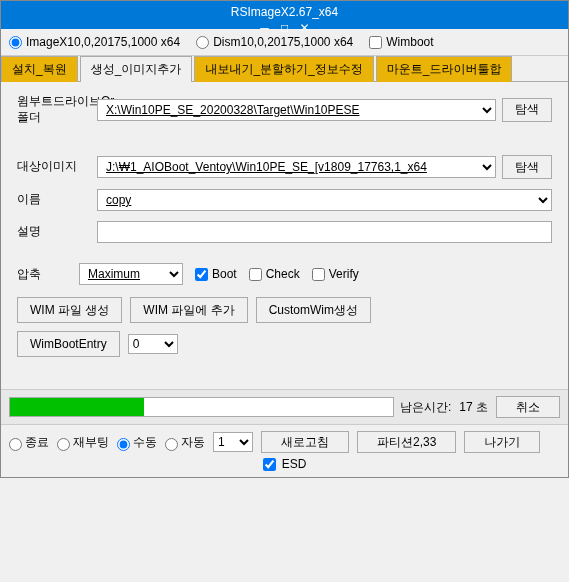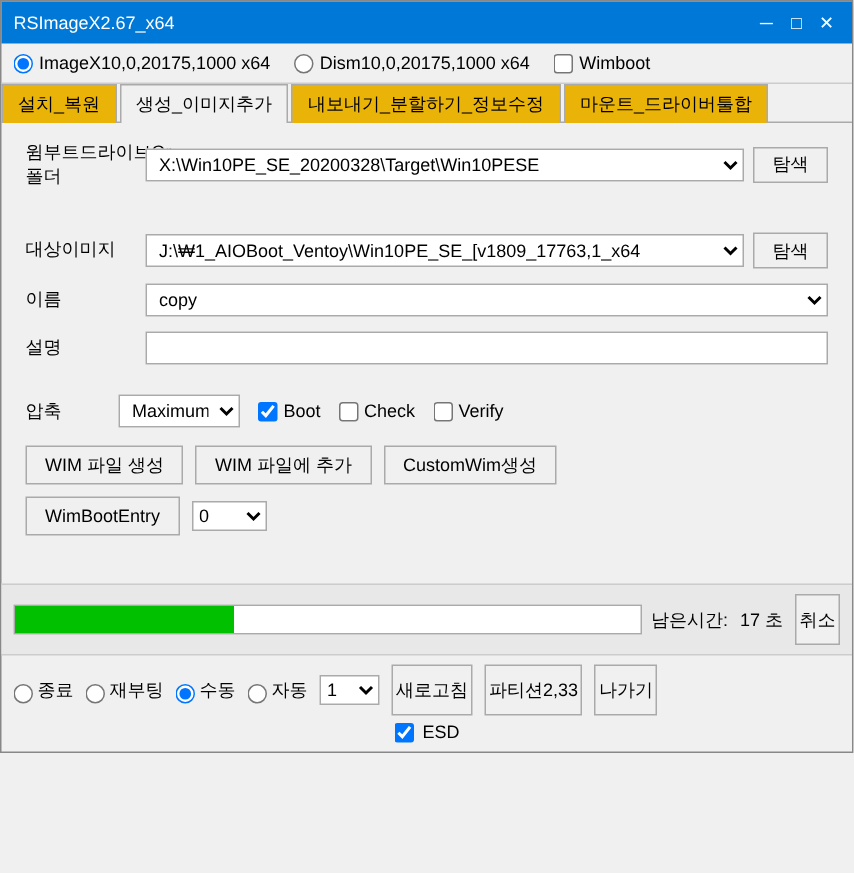--- a/index.html
+++ b/index.html
@@ -18,20 +18,21 @@
       box-shadow: 2px 2px 6px rgba(0,0,0,0.3);
     }
     .title-bar {
       background: #0078d7;
       color: white;
       padding: 4px 8px;
       display: flex;
       justify-content: space-between;
       align-items: center;
       height: 28px;
+      flex-direction: column;
     }
     .title-bar-title {
       font-size: 12px;
       font-weight: normal;
     }
     .title-bar-controls {
       display: flex;
       gap: 2px;
     }
     .title-btn {
@@ -105,33 +106,34 @@
       flex: 1;
       align-items: center;
       gap: 6px;
     }
     .form-select, .form-input {
       height: 22px;
       font-size: 12px;
       border: 1px solid #aaa;
       background: white;
       padding: 0 4px;
+      text-decoration: underline;
     }
     .form-select {
       flex: 1;
     }
     .form-input {
       flex: 1;
     }
     .btn {
-      height: 34px;
+      height: 22px;
       font-size: 12px;
       border: 1px solid #aaa;
       background: #f0f0f0;
-      padding: 0 2px;
+      padding: 0 19px;
       cursor: pointer;
       white-space: nowrap;
     }
     .btn-browse {
       height: 24px;
       padding: 0 12px;
     }
 
     .spacer { height: 10px; }
 
@@ -317,21 +319,21 @@
       <div class="form-label">설명</div>
       <div class="form-input-group">
         <input type="text" class="form-input" value="" style="">
       </div>
     </div>
 
     <div class="spacer"></div>
 
     <div class="compression-row">
       <div class="compression-label">압축</div>
-      <select class="form-select" style="width:81px; flex:none;">
+      <select class="form-select" style="width:104px; flex:none;">
         <option>Maximum</option>
         <option>Fast</option>
         <option>None</option>
       </select>
       <div class="check-group">
         <input type="checkbox" id="bootCheck" checked="" style="">
         <label for="bootCheck">Boot</label>
       </div>
       <div class="check-group">
         <input type="checkbox" id="checkCheck" style="">

